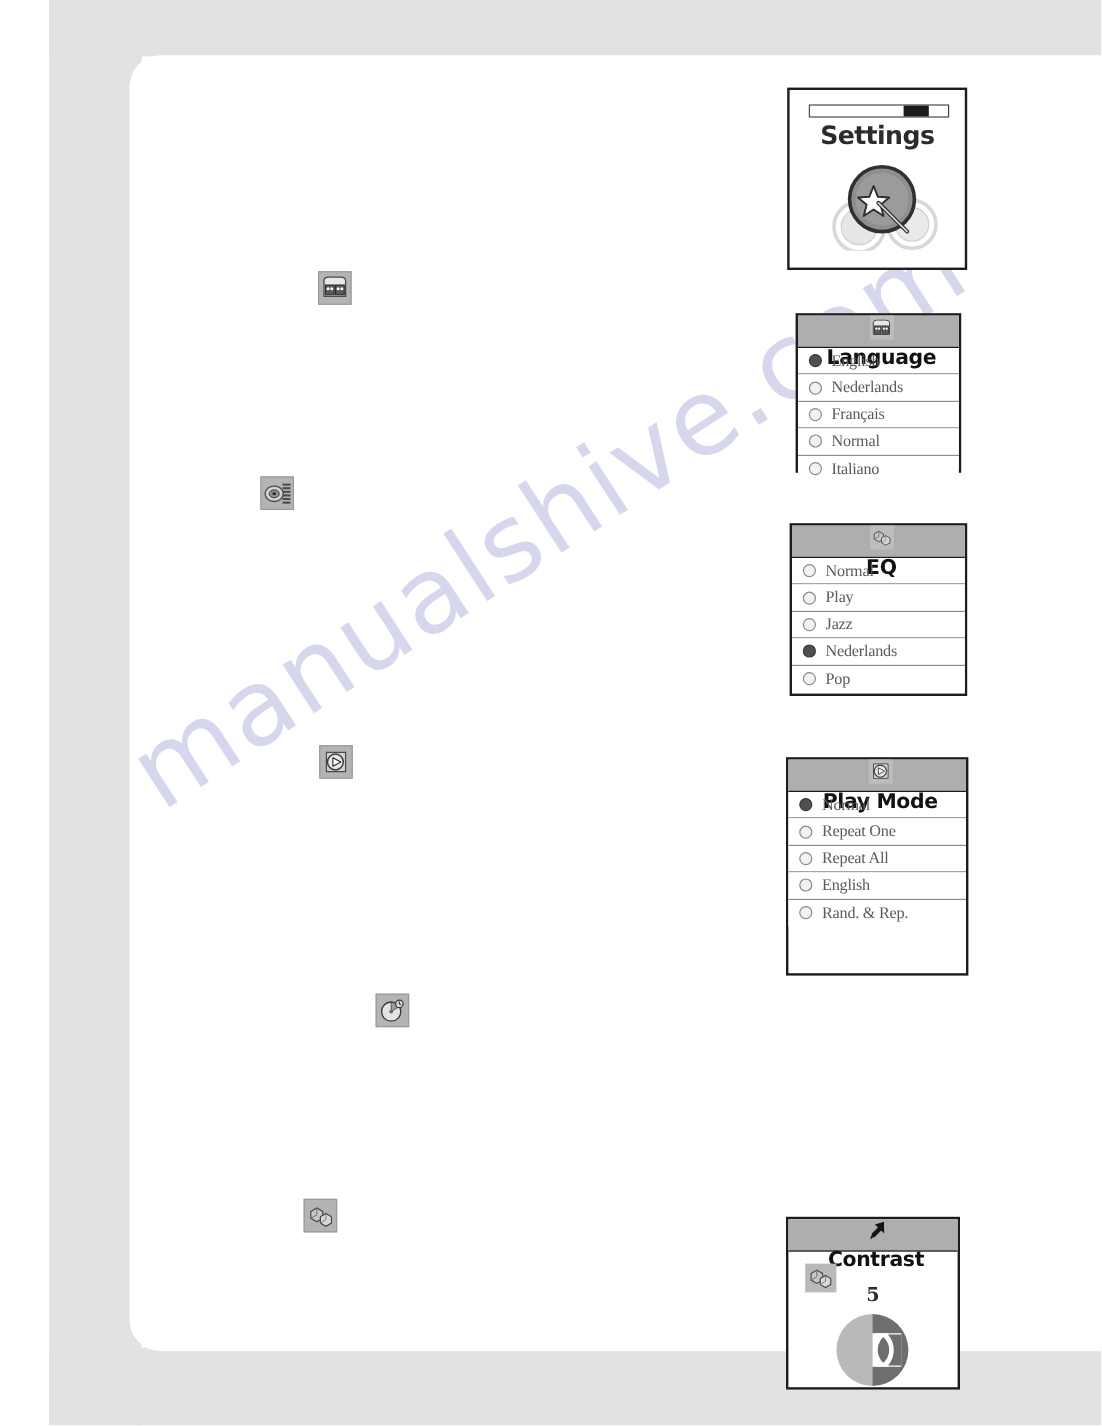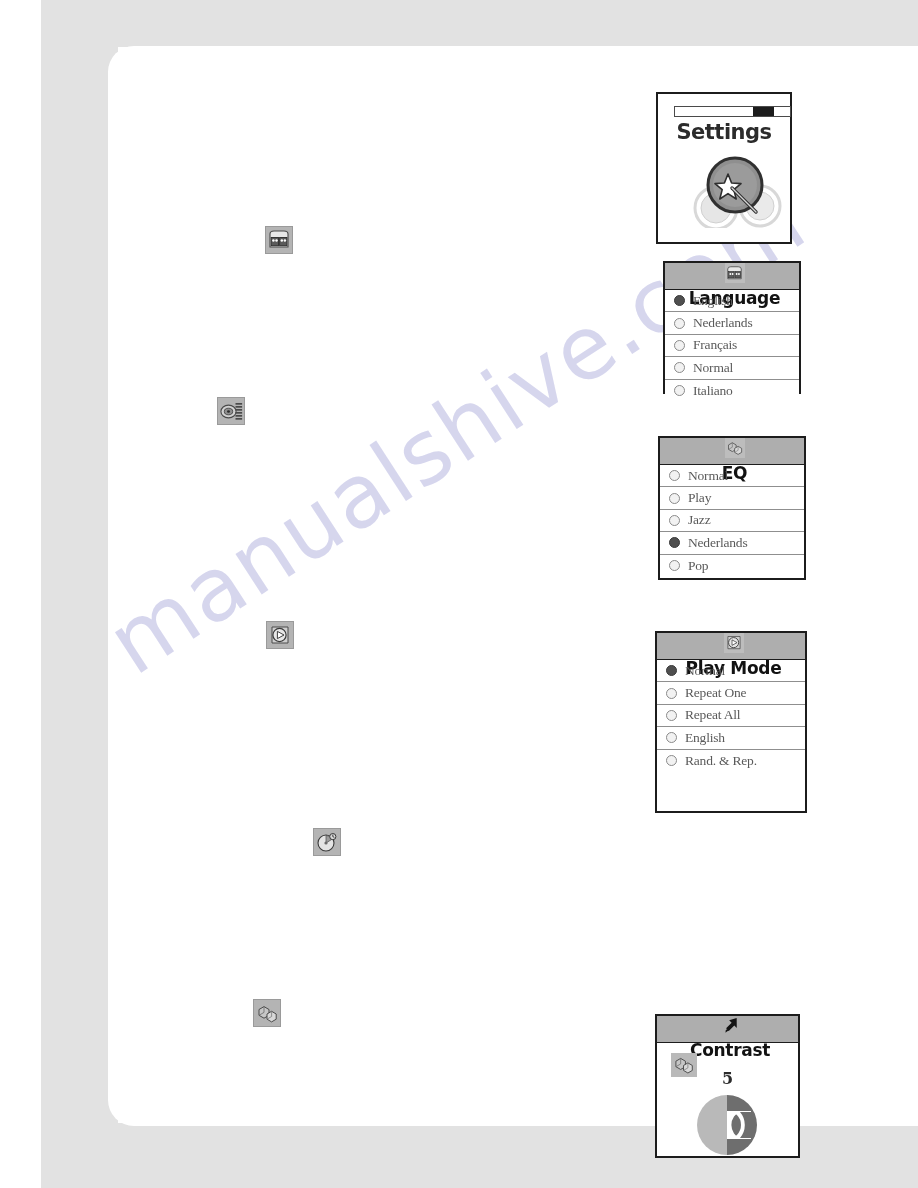--- a/index.html
+++ b/index.html
@@ -75,21 +75,21 @@
   .body-icon svg { display: block; }
 
   
   .screen {
     position: absolute;
     background: #ffffff;
     border: 2px solid #1c1c1c;
   }
 
   
-  #screen-settings { left: 656px; top: 92px; width: 136px; height: 152px; }
+  #screen-settings { left: 656px; top: 73px; width: 150px; height: 152px; }
 
   .progress-track {
     position: absolute;
     left: 16px; top: 12px;
     width: 117px; height: 11px;
     background: #ffffff;
     border: 1px solid #4a4a4a;
   }
   .progress-fill {
     position: absolute;

